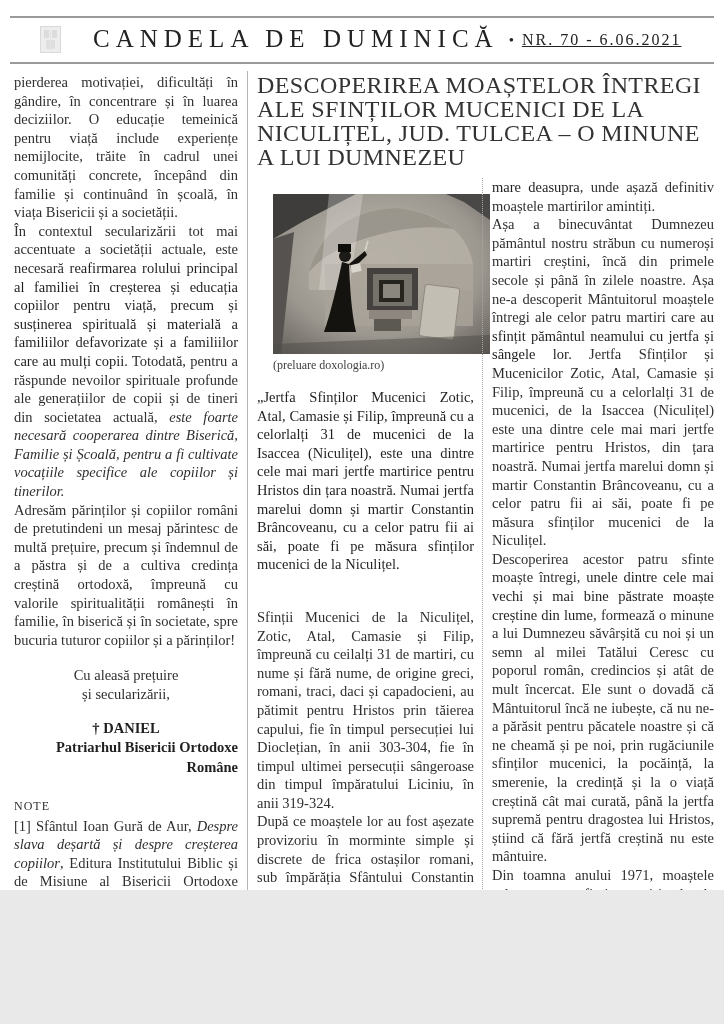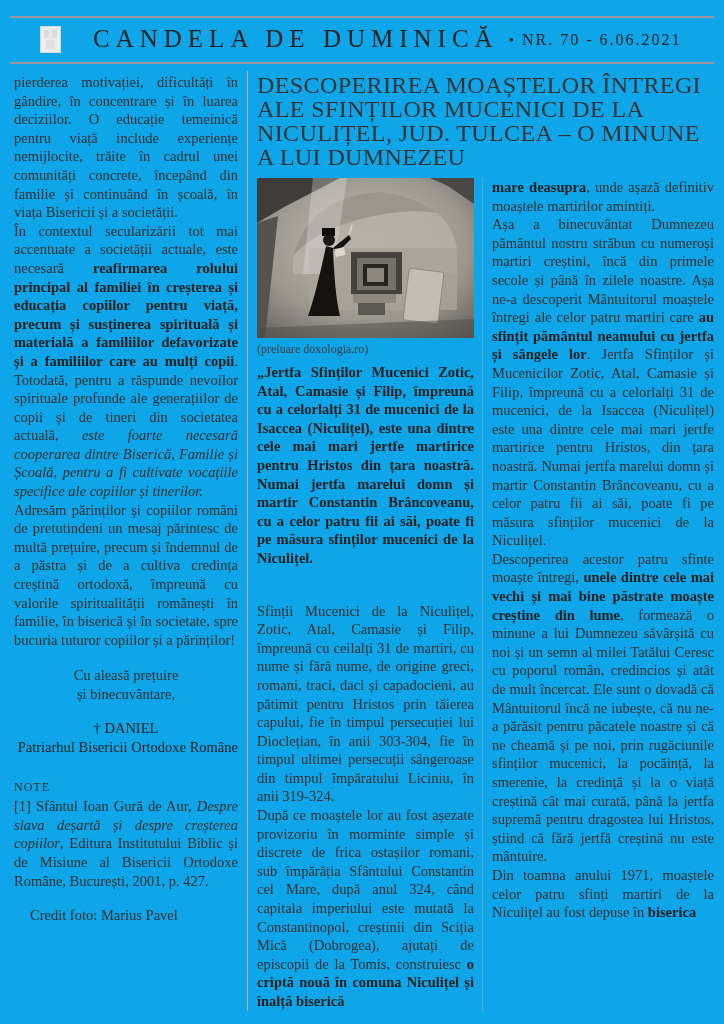--- a/index.html
+++ b/index.html
@@ -1,58 +1,58 @@
 <!DOCTYPE html>
 <html><head>
 <meta charset="utf-8">
 <style>
   html,body{margin:0;padding:0;background:#e9e9e9;}
   .page{
-    width:724px;height:1024px;background:#0ea5e9;position:relative;
+    width:724px;height:890px;background:#ffffff;position:relative;
     font-family:"Liberation Serif","DejaVu Serif",serif;color:#2f2f2f;
     box-sizing:border-box;overflow:hidden;margin:0 auto;
   }
   
   .masthead{
     margin:16px 10px 0 10px;
     border-top:2px solid #9a9a9a;border-bottom:2px solid #9a9a9a;
     display:flex;align-items:center;padding:4px 0 6px 0;height:34px;box-sizing:content-box;
   }
   .mh-logo{width:21px;height:27px;margin-left:30px;flex:0 0 auto;}
   .mh-title{font-size:25px;letter-spacing:6px;margin-left:32px;color:#222;white-space:nowrap;font-weight:400;}
   .mh-bullet{margin:2px 8px 0 10px;font-size:15px;color:#222;}
-  .mh-issue{font-size:16px;letter-spacing:2px;color:#222;white-space:nowrap;margin-top:2px;}
+  .mh-issue{font-size:16px;letter-spacing:2px;color:#222;white-space:nowrap;margin-top:2px;text-decoration:underline;}
   
   .content{display:flex;padding:0 10px;margin-top:7px;font-size:14.5px;line-height:18.6px;}
   .col-left{width:237px;box-sizing:border-box;padding:2px 9px 0 4px;}
   .vrule{width:1px;background:#b5b5b5;align-self:stretch;flex:0 0 auto;}
   .vrule.dotted{background:none;border-left:1px dotted #a8a8a8;width:0;}
   .main{flex:1;min-width:0;padding-left:9px;display:flex;flex-direction:column;}
   .two-cols{display:flex;flex:1;min-height:0;}
   .col-mid{width:225px;box-sizing:border-box;padding-right:8px;flex:0 0 auto;}
   .col-right{flex:1;min-width:0;padding-left:9px;}
   
   .para{margin:0;text-align:justify;}
-  .seg-bold{font-weight:700;color:#1f1f1f;}
+  .seg-bold{font-weight:400;color:#1f1f1f;}
   .seg-italic{font-style:italic;}
   .gap-top{margin-top:34px;}
   .closing{margin:17px 0 0 0;text-align:center;}
-  .signature{margin:15px 0 0 0;text-align:center;font-weight:400;color:#1f1f1f;line-height:19.5px;}
+  .signature{margin:15px 0 0 0;text-align:center;font-weight:700;color:#1f1f1f;line-height:19.5px;}
   .sig-name{display:block;}
   .sig-title{display:block;text-align:right;}
   .notes-title{margin:20px 0 1px 0;letter-spacing:1px;font-size:12px;}
   .footnote{margin:0;}
   .credit{margin:16px 0 0 16px;}
   
   .headline{
     margin:2px 0 9px 0;font-weight:400;font-size:24px;line-height:24px;
     letter-spacing:0.4px;color:#333;text-align:left;
   }
   
-  figure{margin:0;padding:0;}
+  figure{margin:16px;padding:0;}
   .photo{width:217px;height:160px;line-height:0;}
   figcaption{font-size:12px;color:#3c3c3c;margin:4px 0 7px 0;line-height:14px;}
 </style>
 </head>
 <body>
 
 <div class="page">
 
   <header class="masthead">
     <span class="mh-logo">
@@ -70,21 +70,21 @@
   </header>
 
   <div class="content">
 
     <aside class="col-left">
       <p class="para"><span>pierderea motivației, dificultăți în gândire, în concentrare și în luarea deciziilor. O educație temeinică pentru viață include experiențe nemijlocite, trăite în cadrul unei comunități concrete, începând din familie și continuând în școală, în viața Bisericii și a societății.</span></p>
       <p class="para"><span>În contextul secularizării tot mai accentuate a societății actuale, este necesară </span><span class="seg-bold">reafirmarea rolului principal al familiei în creșterea și educația copiilor pentru viață, precum și susținerea spirituală și materială a familiilor defavorizate și a familiilor care au mulți copii</span><span>. Totodată, pentru a răspunde nevoilor spirituale profunde ale generațiilor de copii și de tineri din societatea actuală, </span><span class="seg-italic">este foarte necesară cooperarea dintre Biserică, Familie și Școală, pentru a fi cultivate vocațiile specifice ale copiilor și tinerilor.</span></p>
       <p class="para"><span>Adresăm părinților și copiilor români de pretutindeni un mesaj părintesc de multă prețuire, precum și îndemnul de a păstra și de a cultiva credința creștină ortodoxă, împreună cu valorile spiritualității românești în familie, în biserică și în societate, spre bucuria tuturor copiilor și a părinților!</span></p>
       <p class="closing">
         <span>Cu aleasă prețuire</span><br>
-        <span>și binecuvântare,</span>
+        <span>și secularizării,</span>
       </p>
       <p class="signature">
         <span class="sig-name">† DANIEL</span>
         <span class="sig-title">Patriarhul Bisericii Ortodoxe Române</span>
       </p>
       <p class="notes-title">NOTE</p>
       <p class="para footnote"><span>[1] Sfântul Ioan Gură de Aur, </span><span class="seg-italic">Despre slava deșartă și despre creșterea copiilor</span><span>, Editura Institutului Biblic și de Misiune al Bisericii Ortodoxe Române, București, 2001, p. 427.</span></p>
       <p class="credit">Credit foto: Marius Pavel</p>
     </aside>
 

